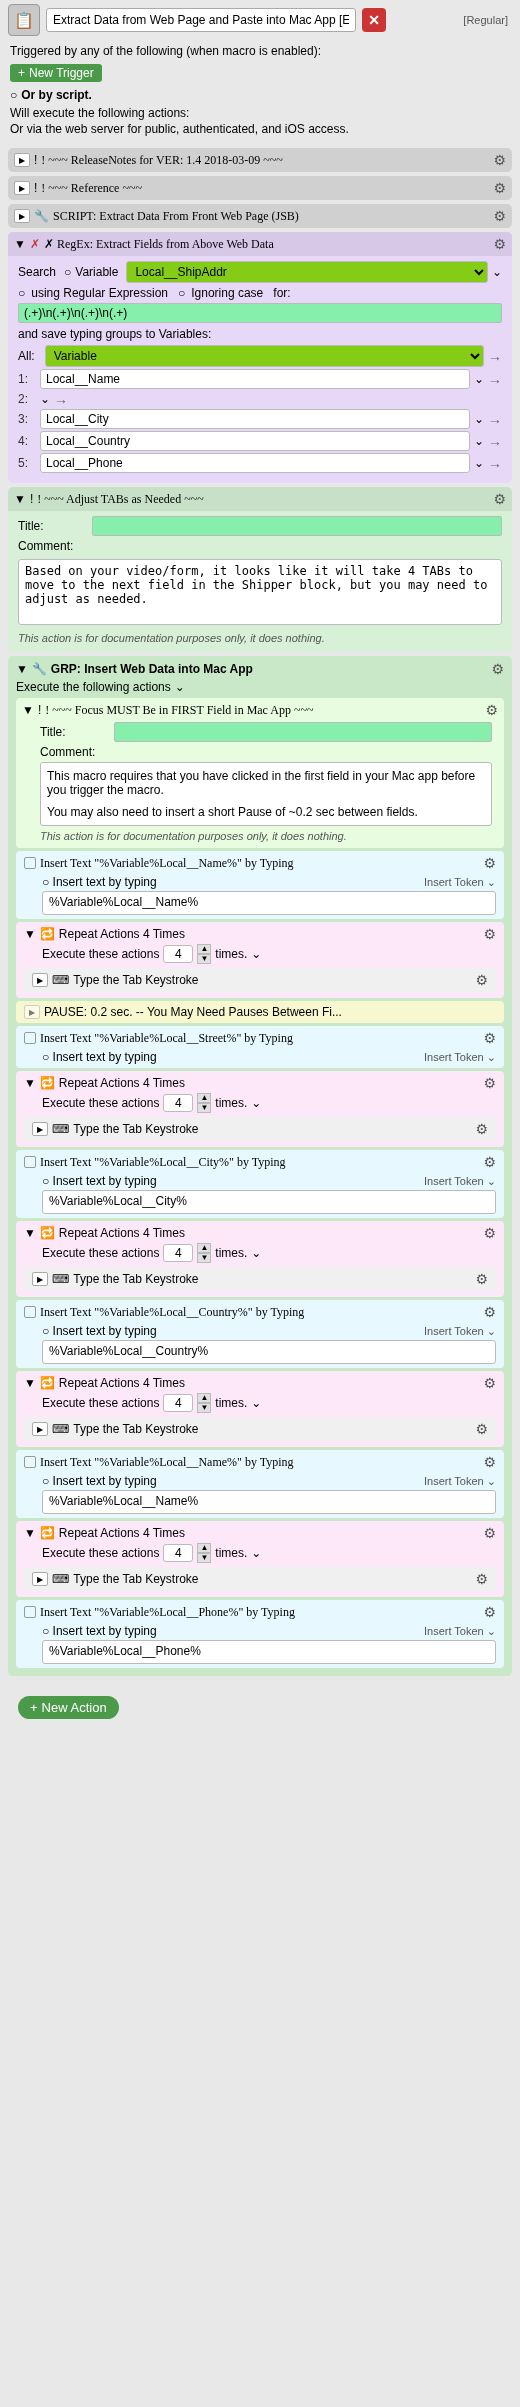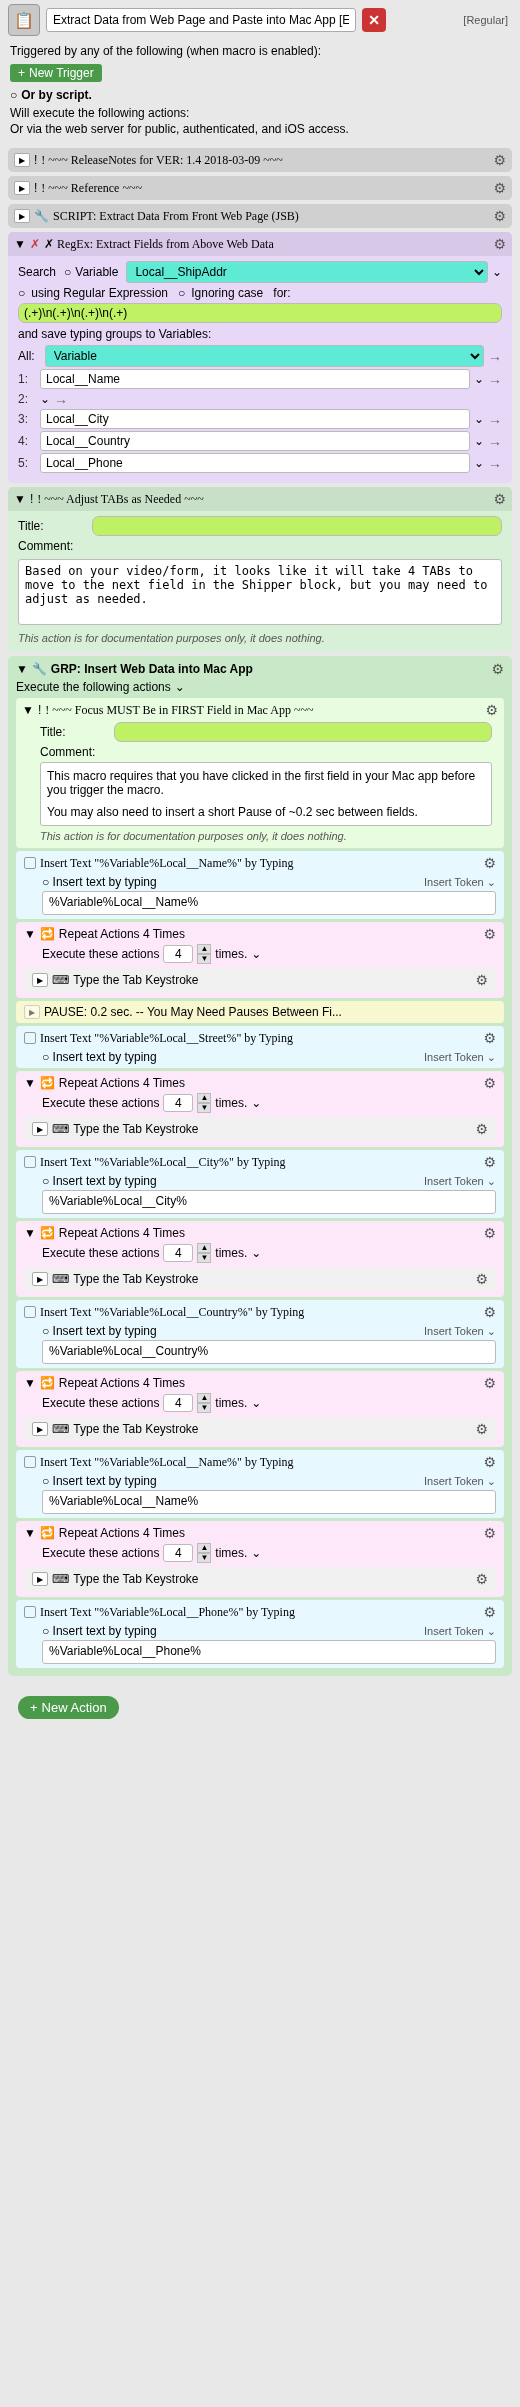--- a/index.html
+++ b/index.html
@@ -104,22 +104,22 @@
       gap: 4px;
     }
     .field-label {
       min-width: 70px;
       font-size: 12px;
     }
     .field-input {
       flex: 1;
       padding: 2px 5px;
       border: 1px solid #bbb;
-      border-radius: 7px;
-      background: #bef264;
+      border-radius: 2px;
+      background: #86efac;
       font-size: 12px;
     }
     .textarea-field {
       width: 100%;
       padding: 4px 6px;
       border: 1px solid #bbb;
       border-radius: 3px;
       background: white;
       font-size: 12px;
       resize: none;
@@ -128,21 +128,21 @@
     .italic-note {
       font-style: italic;
       font-size: 11px;
       color: #555;
       margin-top: 4px;
     }
     .select-field {
       padding: 2px 4px;
       border: 1px solid #bbb;
       border-radius: 3px;
-      background: #5eead4;
+      background: #84cc16;
       font-size: 12px;
     }
     .var-row {
       display: flex;
       align-items: center;
       gap: 4px;
       margin-bottom: 2px;
     }
     .var-num {
       min-width: 18px;

